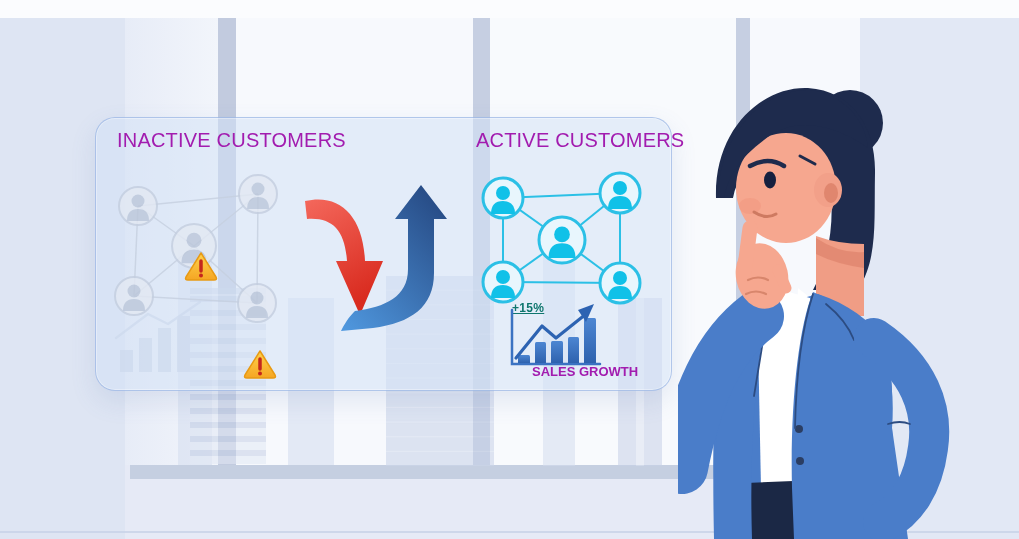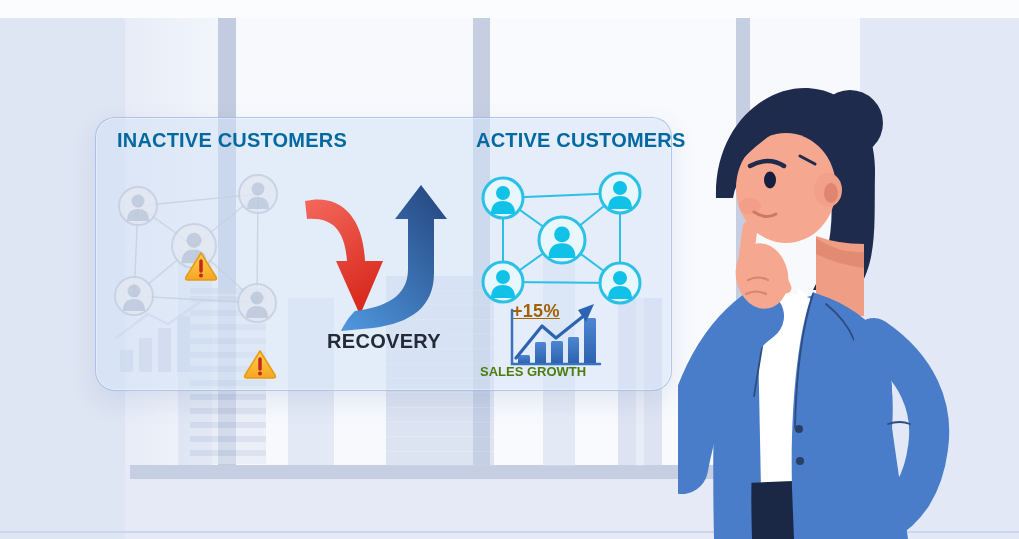--- a/index.html
+++ b/index.html
@@ -40,28 +40,28 @@
   }
   
   .glass{
     left:95px;top:117px;width:575px;height:272px;border-radius:20px;
     background:rgba(211,225,246,.55);
     border:1.5px solid rgba(126,160,220,.5);
     box-shadow:0 10px 26px rgba(90,120,175,.14), inset 0 0 0 1px rgba(255,255,255,.35);
   }
   
   .sec-title{
-    font-size:20px;font-weight:bold;color:#0369a1;letter-spacing:.2px;white-space:nowrap;z-index:3;text-align:right;
+    font-size:20px;font-weight:normal;color:#a21caf;letter-spacing:.2px;white-space:nowrap;z-index:3;text-align:right;
   }
   .recovery{
     left:310px;top:331px;width:148px;text-align:center;z-index:3;
     font-size:20px;line-height:21px;font-weight:bold;color:#232a38;letter-spacing:.3px;
   }
-  .badge{left:512px;top:301px;font-size:18px;font-weight:bold;color:#a16207;z-index:3;letter-spacing:.3px;text-decoration:underline;}
-  .caption{left:480px;top:364px;width:104px;font-size:13px;font-weight:bold;color:#4d7c0f;z-index:3;white-space:nowrap;}
+  .badge{left:512px;top:301px;font-size:12px;font-weight:bold;color:#0f766e;z-index:3;letter-spacing:.3px;text-decoration:underline;}
+  .caption{left:532px;top:364px;width:104px;font-size:13px;font-weight:bold;color:#a21caf;z-index:3;white-space:nowrap;}
   
   .gbars{left:518px;top:318px;width:78px;height:45px;display:flex;align-items:flex-end;gap:5px;z-index:3;}
   .gbar{flex:1;background:linear-gradient(180deg,#4d86d2,#2e62ae);border-radius:1.5px 1.5px 0 0;}
   .z1{z-index:1}.z2{z-index:2}.z3{z-index:3}.z4{z-index:4}
 </style>
 </head>
 <body>
 
 <div class="abs top-strip"></div>
 <div class="abs pane pane-left"></div>
@@ -168,21 +168,20 @@
     <linearGradient id="bluG" x1="0" y1="1" x2="0.8" y2="0">
         <stop offset="0" stop-color="#5099e0"></stop>
         <stop offset="1" stop-color="#274b85"></stop>
       </linearGradient>
   </defs>
   <path d="M 10,36 C 44,28 68,50 70,96 L 88,96 L 65,150 L 41,96 L 52,96 C 50,66 38,52 12,54 Z" fill="url(#redG)"></path>
   <path d="M 100,54 L 126,20 L 152,54 L 139,54 L 139,108 C 139,142 116,158 78,163 L 46,166 C 52,154 56,150 60,146 C 90,142 113,132 113,104 L 113,54 Z" fill="url(#bluG)"></path>
 </svg>
 
 <div class="abs recovery">
-  <div>RECOVERY</div>
 </div>
 
 <svg class="abs z3" style="left:470px;top:168px;" width="190" height="145" viewBox="0 0 190 145">
   <defs>
     <g id="pA" fill="#10c1e8">
       <circle cy="-5" r="7"></circle>
       <path d="M -12,16 Q -12,3 0,3 Q 12,3 12,16 Z"></path>
     </g>
   </defs>
   <g stroke="#2bc0e6" stroke-width="2">

